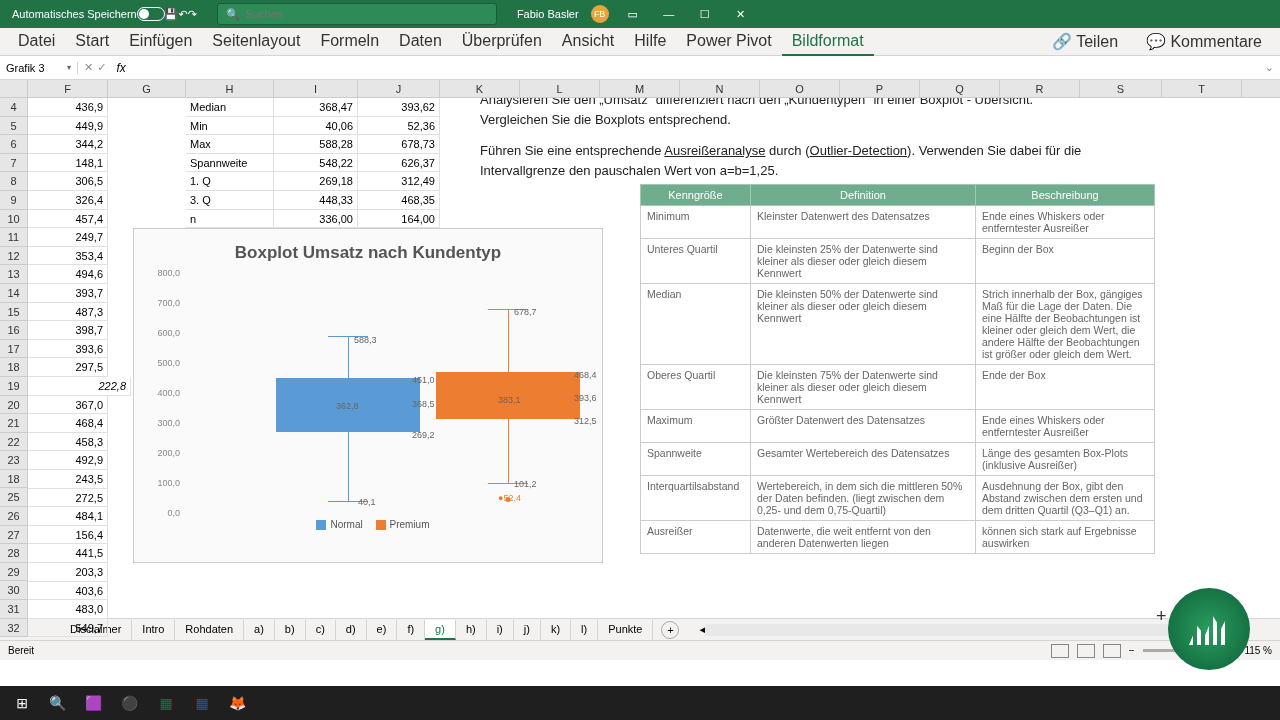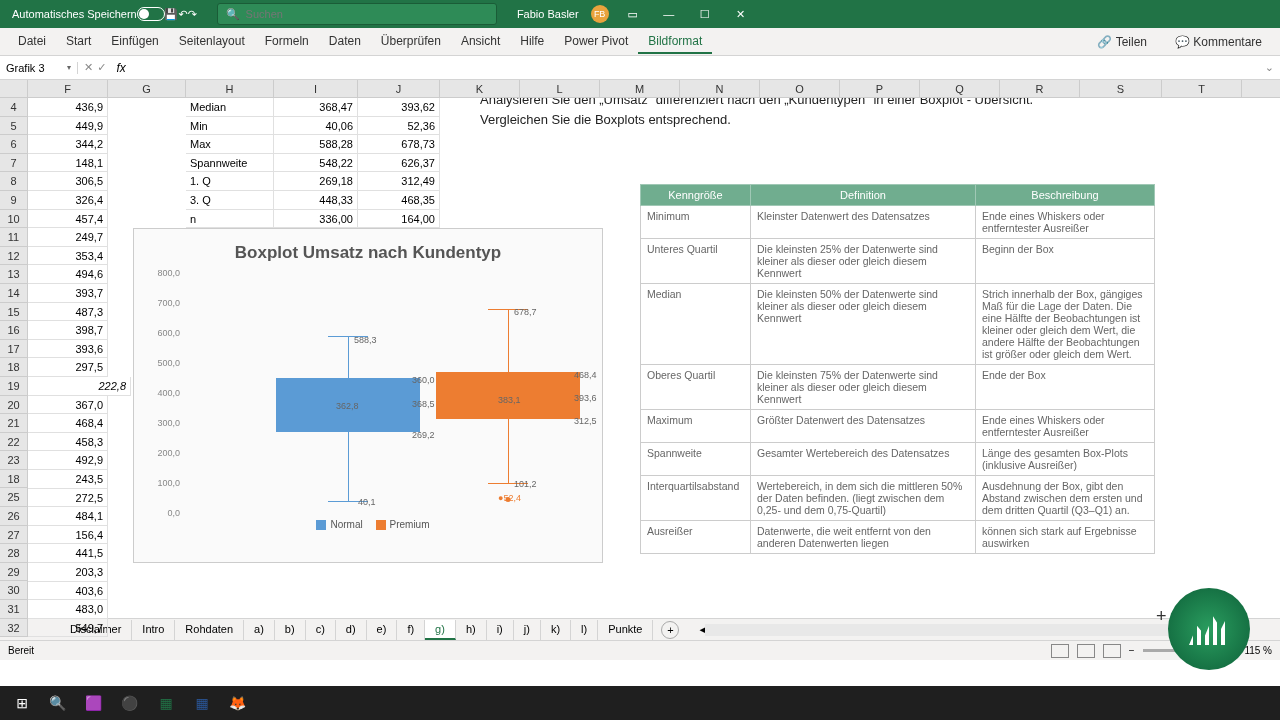--- a/index.html
+++ b/index.html
@@ -12,21 +12,21 @@
 .toggle::after { content: ''; position: absolute; width: 10px; height: 10px; background: #fff; border-radius: 50%; left: 1px; top: 1px; }
 .titlebar-center { flex: 1; text-align: center; }
 .search-box { background: #2e8b57; border: 1px solid #1a5c37; height: 22px; width: 280px; border-radius: 3px; display: flex; align-items: center; padding: 0 8px; margin: 0 20px; gap: 6px; }
 .search-box input { background: transparent; border: none; color: #fff; font-size: 11px; outline: none; flex: 1; }
 .titlebar-right { display: flex; align-items: center; gap: 12px; padding-right: 8px; }
 .avatar { width: 18px; height: 18px; background: #e8a33d; border-radius: 50%; font-size: 9px; display: flex; align-items: center; justify-content: center; }
 .win-btn { width: 24px; height: 24px; display: flex; align-items: center; justify-content: center; }
 
 
 .ribbon-tabs { height: 28px; background: #f3f2f1; border-bottom: 1px solid #d4d4d4; display: flex; align-items: center; padding: 0 8px; }
-.ribbon-tab { padding: 4px 10px; font-size: 12px; color: #333; cursor: pointer; }
+.ribbon-tab { padding: 4px 10px; font-size: 16px; color: #333; cursor: pointer; }
 .ribbon-tab.active { color: #217346; border-bottom: 2px solid #217346; font-weight: 500; }
 .ribbon-right { margin-left: auto; display: flex; gap: 8px; }
 
 
 .formula-bar { height: 24px; display: flex; align-items: center; border-bottom: 1px solid #d4d4d4; font-size: 11px; }
 .name-box { width: 78px; border-right: 1px solid #d4d4d4; padding: 0 6px; display: flex; align-items: center; justify-content: space-between; }
 .name-box::after { content: '▾'; font-size: 8px; color: #666; }
 .fx-controls { display: flex; gap: 4px; padding: 0 6px; color: #888; }
 .fx-label { padding: 0 4px; font-style: italic; font-size: 12px; }
 .formula-input { flex: 1; }
@@ -196,20 +196,23 @@
       <div class="row-h">28</div>
       <div class="row-h">29</div>
       <div class="row-h">30</div>
       <div class="row-h">31</div>
       <div class="row-h">32</div>
     </div>
   <div class="cells" id="cells">
 
     <div class="body-text">
       <p>Analysieren Sie den „Umsatz" differenziert nach den „Kundentypen" in einer Boxplot - Übersicht. Vergleichen Sie die Boxplots entsprechend.</p>
+      <p style="margin-top:12px">
+        <span>Führen Sie eine entsprechende </span><u>Ausreißeranalyse</u><span> durch (</span><u>Outlier-Detection</u><span>). Verwenden Sie dabei für die Intervallgrenze den pauschalen Wert von a=b=1,25.</span>
+      </p>
     </div>
 
     <table class="def-table">
       <thead>
           <tr id="def-head">
             <th>Kenngröße</th>
             <th>Definition</th>
             <th>Beschreibung</th>
           </tr>
         </thead>
@@ -273,21 +276,21 @@
         <div class="box box-premium" style="left:250px;top:0;width:144px;height:240px">
           <div class="cap" style="top:36px"></div>
           <div class="whisker" style="top:36px;height:63px"></div>
           <div class="rect" style="top:99px;height:47px"></div>
           <div class="whisker" style="top:146px;height:64px"></div>
           <div class="cap" style="top:210px"></div>
           <div style="position:absolute;left:50%;top:224px;width:5px;height:5px;border-radius:50%;background:#ed7d31;transform:translateX(-50%)"></div>
         </div>
 
         <span class="datalabel" style="left:168px;top:62px">588,3</span>
-        <span class="datalabel" style="left:226px;top:102px">360,0</span>
+        <span class="datalabel" style="left:226px;top:102px">451,0</span>
         <span class="datalabel" style="left:226px;top:126px">368,5</span>
         <span class="datalabel" style="left:150px;top:128px">362,8</span>
         <span class="datalabel" style="left:226px;top:157px">269,2</span>
         <span class="datalabel" style="left:172px;top:224px">40,1</span>
         <span class="datalabel" style="left:328px;top:34px">678,7</span>
         <span class="datalabel" style="left:388px;top:97px">468,4</span>
         <span class="datalabel" style="left:388px;top:120px">393,6</span>
         <span class="datalabel" style="left:312px;top:122px">383,1</span>
         <span class="datalabel" style="left:388px;top:143px">312,5</span>
         <span class="datalabel" style="left:328px;top:206px">101,2</span>

